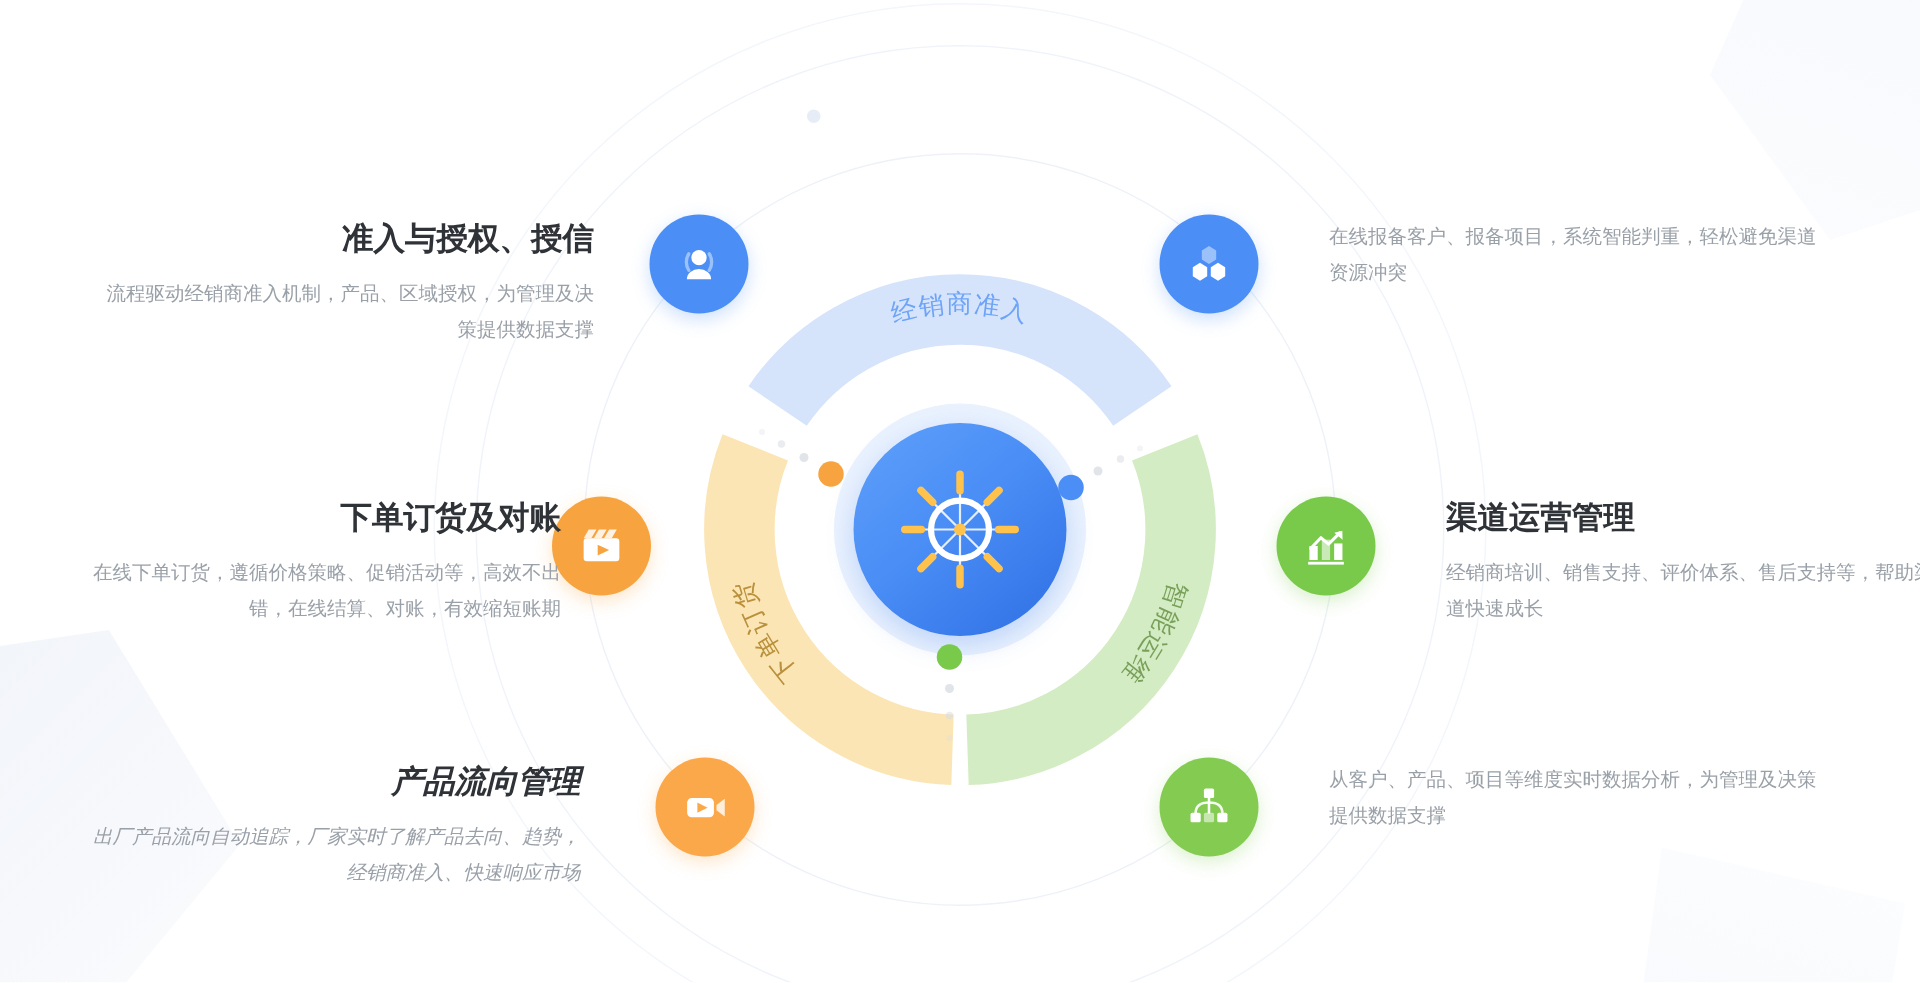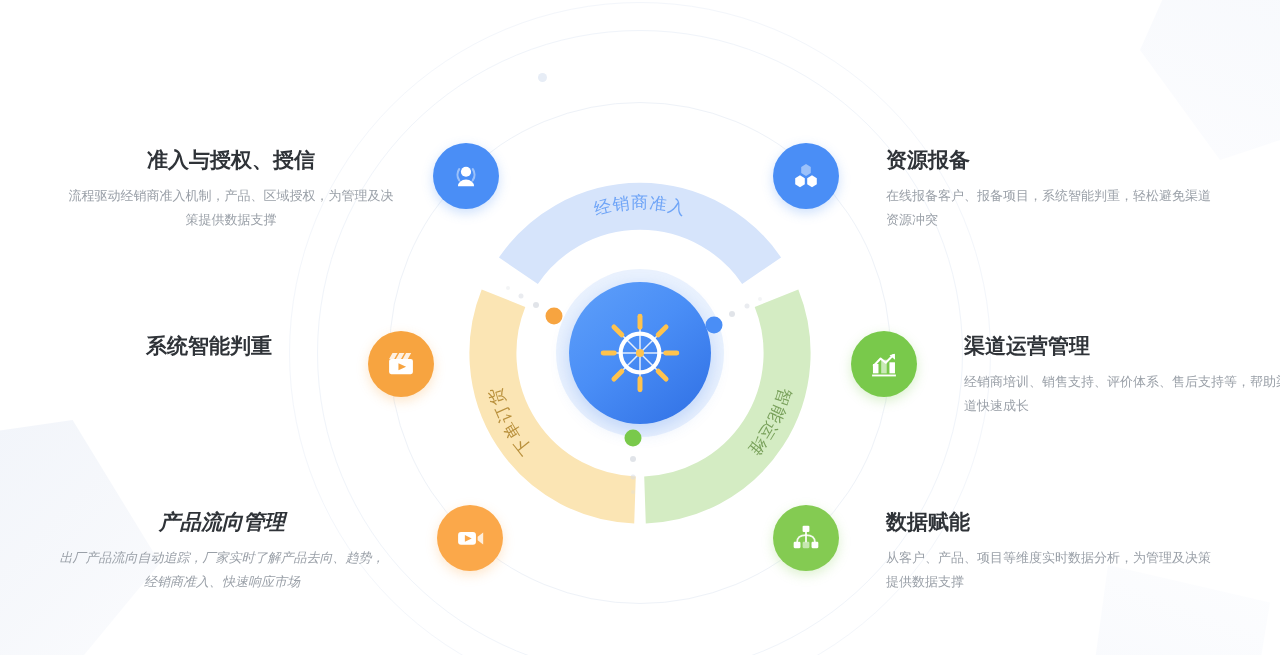--- a/index.html
+++ b/index.html
@@ -163,21 +163,21 @@
     color: #2f3338;
     line-height: 1.3;
     margin: 0 0 11px 0;
   }
   .feature .f-desc {
     font-size: 13px;
     color: #9aa0a8;
     line-height: 1.85;
     margin: 0;
   }
-  .feature.align-right { text-align: center; }
+  .feature.align-right { text-align: right; }
   .feature.align-left  { text-align: left; }
 </style>
 </head>
 <body>
 
 <div id="stage">
 
   <div class="bg-layer">
     <div class="bg-poly-left"></div>
     <div class="bg-poly-topright"></div>
@@ -312,36 +312,35 @@
       <rect x="26.5" y="24.5" width="8" height="7.5" rx="1.3" fill="#ffffff"></rect>
     </svg>
   </div>
 
   <div class="feature align-right" style="left:66px; top:146px;">
     <p class="f-title">准入与授权、授信</p>
     <p class="f-desc">流程驱动经销商准入机制，产品、区域授权，为管理及决策提供数据支撑</p>
   </div>
 
   <div class="feature align-left" style="left:886px; top:146px;">
-    <p class="f-title">资源报备</p>
     <p class="f-desc">在线报备客户、报备项目，系统智能判重，轻松避免渠道资源冲突</p>
   </div>
 
   <div class="feature align-right" style="left:44px; top:332px;">
-    <p class="f-title">系统智能判重</p>
+    <p class="f-title">下单订货及对账</p>
+    <p class="f-desc">在线下单订货，遵循价格策略、促销活动等，高效不出错，在线结算、对账，有效缩短账期</p>
   </div>
 
   <div class="feature align-left" style="left:964px; top:332px;">
     <p class="f-title">渠道运营管理</p>
     <p class="f-desc">经销商培训、销售支持、评价体系、售后支持等，帮助渠道快速成长</p>
   </div>
 
   <div class="feature align-right" style="left:57px; top:508px;font-style:italic;">
     <p class="f-title">产品流向管理</p>
     <p class="f-desc">出厂产品流向自动追踪，厂家实时了解产品去向、趋势，经销商准入、快速响应市场</p>
   </div>
 
   <div class="feature align-left" style="left:886px; top:508px;">
-    <p class="f-title">数据赋能</p>
     <p class="f-desc">从客户、产品、项目等维度实时数据分析，为管理及决策提供数据支撑</p>
   </div>
 
 </div>
 
 </body></html>

